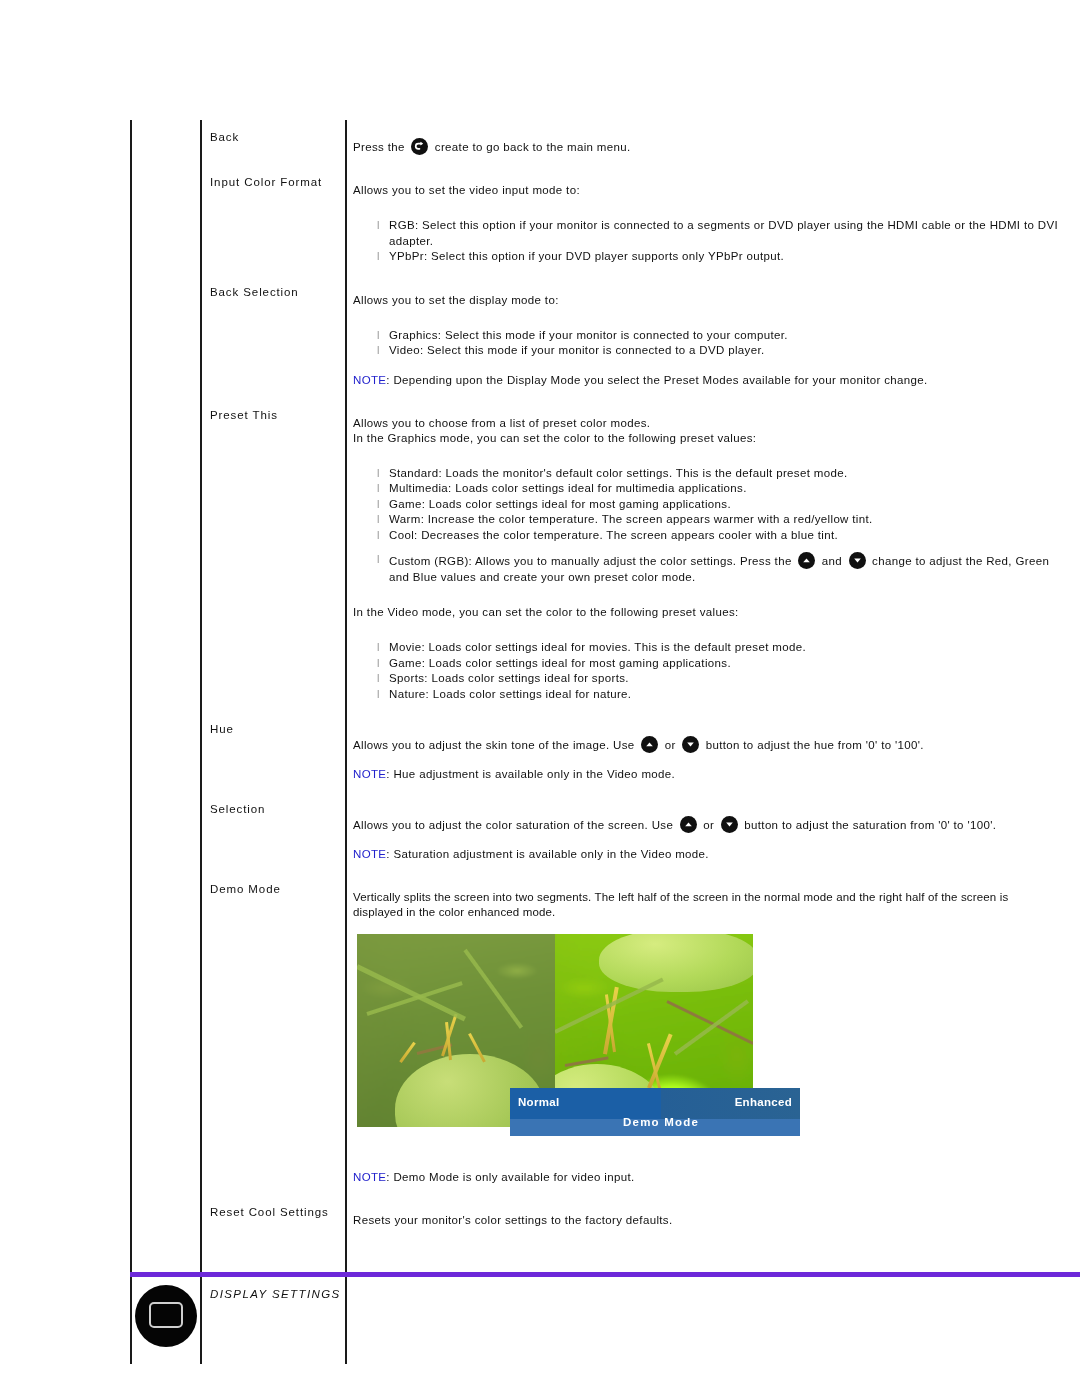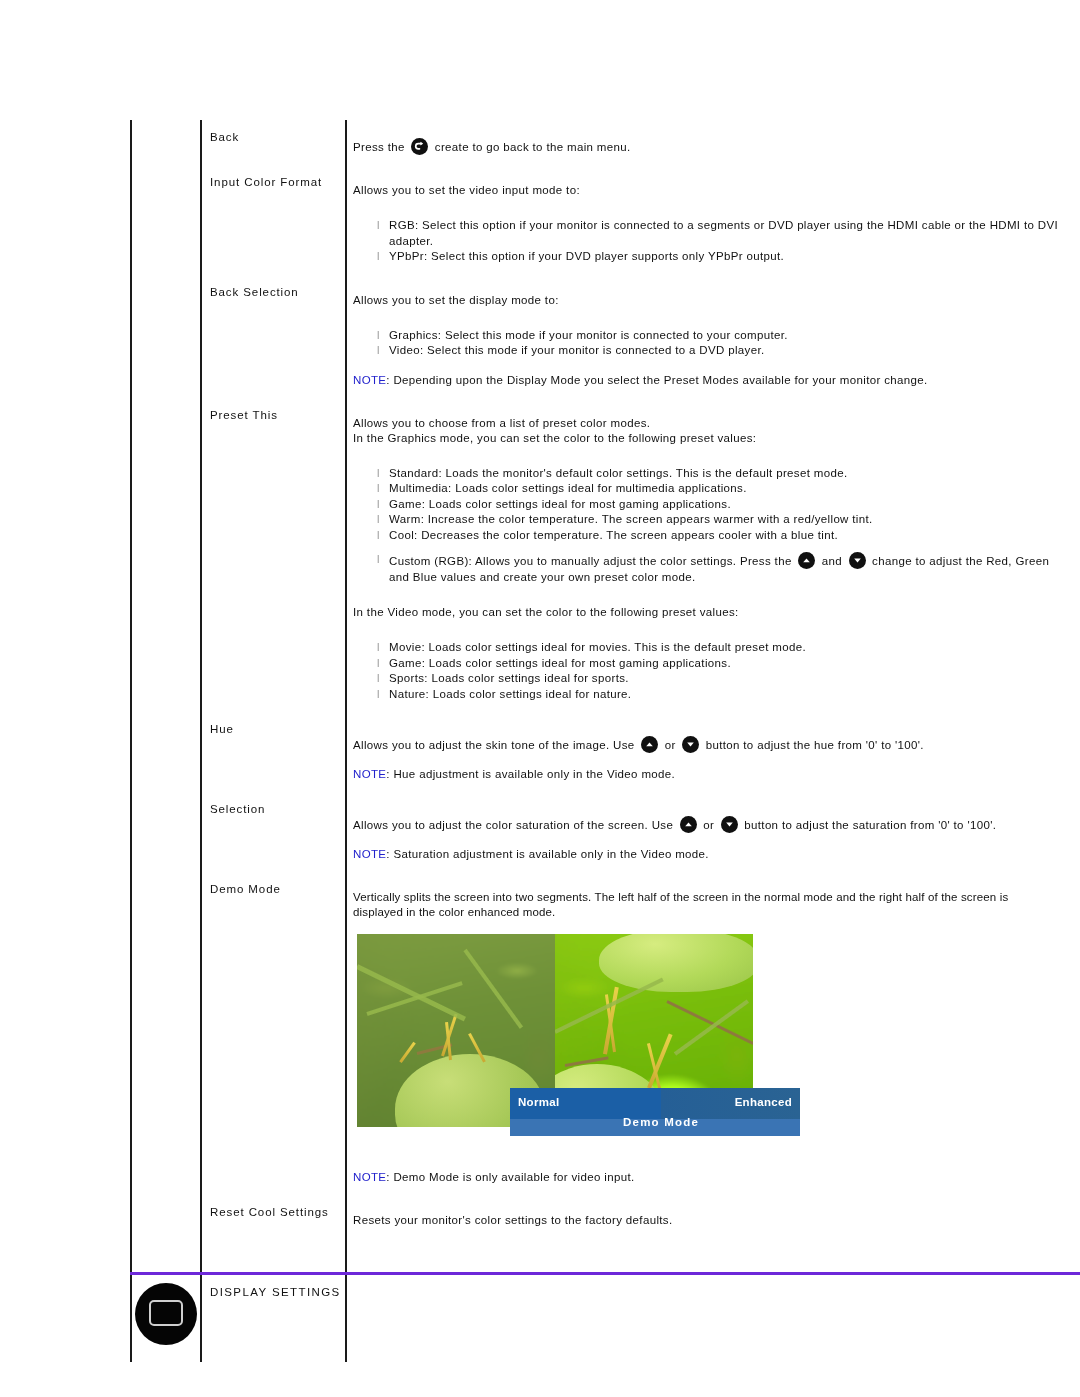--- a/index.html
+++ b/index.html
@@ -50,21 +50,21 @@
   }
   .cell-name {
     border-right: 2px solid #1a1a1a;
     padding: 10px 0 10px 8px !important;
   }
   .cell-desc {
     padding: 10px 0 10px 6px !important;
     white-space: nowrap;
   }
 
-  .row-sep > td { border-top: 3px solid #6d28d9; }
+  .row-sep > td { border-top: 5px solid #6d28d9; font-style: italic; }
 
   
   .item-name {
     font-size: 11.5px;
     letter-spacing: 0.9px;
     color: #111111;
     line-height: 1.3;
     white-space: nowrap;
   }
   .item-name-caps {

